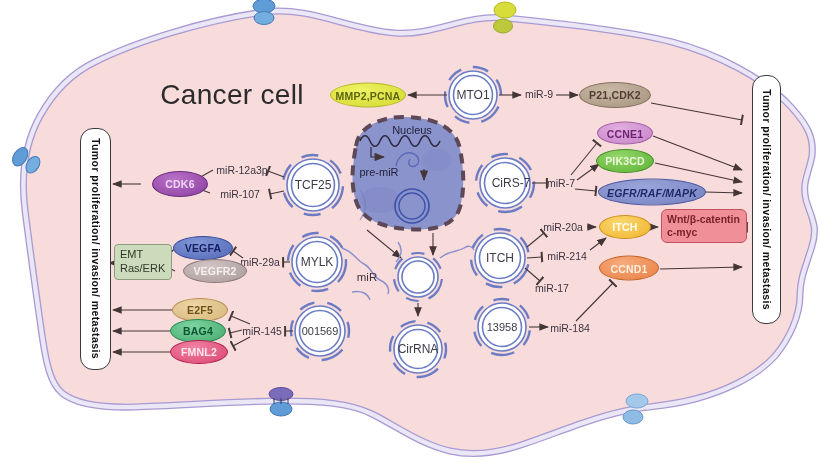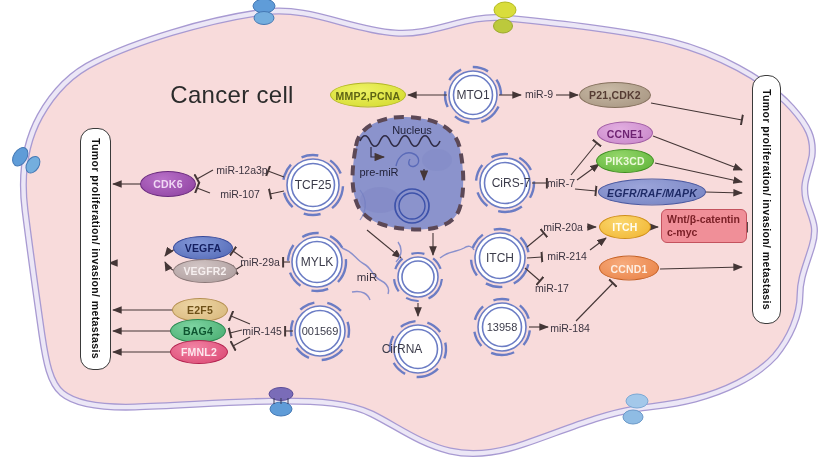--- a/index.html
+++ b/index.html
@@ -1,36 +1,36 @@
 <!DOCTYPE html>
 <html><head>
 <meta charset="utf-8">
 <style>
   html,body{margin:0;padding:0;background:#ffffff;}
   #stage{position:relative;width:821px;height:466px;overflow:hidden;background:#ffffff;
          font-family:"Liberation Sans",sans-serif;}
   #stage svg{position:absolute;left:0;top:0;}
   .lbl{position:absolute;transform:translate(-50%,-50%);white-space:nowrap;color:#3a3a46;}
-  .title{font-size:24px;color:#2b2b2b;letter-spacing:0.3px;}
+  .title{font-size:28px;color:#2b2b2b;letter-spacing:0.3px;}
   .circ{font-size:12px;color:#3b3b4a;}
   .mir{font-size:10.5px;color:#3c3440;}
   .nuc{font-size:11px;color:#22223a;}
   .pill{position:absolute;transform:translate(-50%,-50%);border-radius:50%;
         display:flex;align-items:center;justify-content:center;
         font-size:10.5px;font-weight:bold;letter-spacing:0.2px;white-space:nowrap;}
   .p-mmp2 {background:radial-gradient(ellipse at 40% 30%,#eef363,#d2d82c);border:1px solid #b1b720;color:#5e6414;}
   .p-p21  {background:radial-gradient(ellipse at 40% 30%,#c9baa6,#a4927e);border:1px solid #84705c;color:#553c33;}
   .p-ccne1{background:radial-gradient(ellipse at 40% 30%,#e2aee0,#c683c8);border:1px solid #a05ca4;color:#6e2372;}
   .p-pik3 {background:radial-gradient(ellipse at 40% 30%,#94d66a,#5cb237);border:1px solid #3f8f22;color:#ecf9da;}
   .p-egfr {background:radial-gradient(ellipse at 40% 30%,#9ca5da,#7280c0);border:1px solid #4c5aa0;color:#1e2a66;font-style:italic;}
   .p-itch {background:radial-gradient(ellipse at 40% 30%,#fbd76e,#f0b32e);border:1px solid #cf8f1a;color:#fffdf2;}
   .p-ccnd1{background:radial-gradient(ellipse at 40% 30%,#f7ab7c,#e87f42);border:1px solid #c45f22;color:#fdeee2;}
   .p-cdk6 {background:radial-gradient(ellipse at 40% 30%,#b870c8,#8c3f9e);border:1px solid #6a2a7e;color:#f0d8f4;}
   .p-vegfa{background:radial-gradient(ellipse at 40% 30%,#8498d8,#4f66b4);border:1px solid #36499a;color:#141f60;}
-  .p-vegfr{background:radial-gradient(ellipse at 40% 30%,#d2c5c5,#a99898);border:1px solid #8a7878;color:#f6efef;}
+  .p-vegfr{background:radial-gradient(ellipse at 40% 30%,#d2c5c5,#a99898);border:1px solid #8a7878;color:#f6efef;margin-left:10px;}
   .p-e2f5 {background:radial-gradient(ellipse at 40% 30%,#eed6a6,#d6b578);border:1px solid #b59052;color:#6e5118;}
   .p-bag4 {background:radial-gradient(ellipse at 40% 30%,#7ed4a2,#43a96c);border:1px solid #2a8750;color:#0d5530;}
   .p-fmnl2{background:radial-gradient(ellipse at 40% 30%,#f283a4,#d9436f);border:1px solid #b32350;color:#fde8ee;}
   .pbox{position:absolute;font-size:11px;line-height:1.25;padding:3px 5px;border-radius:4px;}
   .b-emt{background:#ccdbbc;border:1.5px solid #8c9c7c;color:#2f3a28;}
   .b-wnt{background:#f08f98;border:1.5px solid #c4525e;color:#7c2128;border-radius:6px;font-weight:bold;font-size:10.5px;}
   .vbox{position:absolute;background:#ffffff;border:1.6px solid #3a3a3a;border-radius:13px;
         display:flex;align-items:center;justify-content:center;}
   .vbox span{writing-mode:vertical-rl;font-weight:bold;font-size:10.5px;color:#101010;letter-spacing:0.4px;white-space:nowrap;}
 </style>
@@ -218,47 +218,51 @@
 <div class="lbl nuc" style="left:379px;top:172px;">pre-miR</div>
 <div class="lbl mir" style="left:367px;top:277px;font-size:11.5px;">miR</div>
 
 <div class="lbl circ" style="left:313px;top:185px;">TCF25</div>
 <div class="lbl circ" style="left:473px;top:95px;">MTO1</div>
 <div class="lbl circ" style="left:505px;top:183px;padding-left:12px;">CiRS-7</div>
 <div class="lbl circ" style="left:317px;top:262px;">MYLK</div>
 <div class="lbl circ" style="left:320px;top:331px;font-size:11px;">001569</div>
 <div class="lbl circ" style="left:500px;top:258px;">ITCH</div>
 <div class="lbl circ" style="left:502px;top:327px;font-size:11px;">13958</div>
-<div class="lbl circ" style="left:402px;top:349px;text-align:right;">CirRNA</div>
+<div class="lbl circ" style="left:418px;top:349px;text-align:right;">CirRNA</div>
 
 <div class="lbl mir" style="left:242px;top:170px;">miR-12a3p</div>
 <div class="lbl mir" style="left:240px;top:194px;">miR-107</div>
 <div class="lbl mir" style="left:539px;top:94px;">miR-9</div>
 <div class="lbl mir" style="left:561px;top:183px;">miR-7</div>
 <div class="lbl mir" style="left:563px;top:227px;">miR-20a</div>
 <div class="lbl mir" style="left:567px;top:256px;">miR-214</div>
 <div class="lbl mir" style="left:552px;top:288px;">miR-17</div>
 <div class="lbl mir" style="left:570px;top:328px;">miR-184</div>
 <div class="lbl mir" style="left:260px;top:262px;">miR-29a</div>
 <div class="lbl mir" style="left:262px;top:331px;">miR-145</div>
 
 <div class="pill p-mmp2" style="left:368px;top:95px;width:74px;height:23px;">MMP2,PCNA</div>
 <div class="pill p-p21" style="left:615px;top:95px;width:70px;height:24px;">P21,CDK2</div>
 <div class="pill p-ccne1" style="left:625px;top:133px;width:54px;height:21px;">CCNE1</div>
 <div class="pill p-pik3" style="left:625px;top:161px;width:56px;height:22px;">PIK3CD</div>
 <div class="pill p-egfr" style="left:652px;top:192px;width:106px;height:25px;">EGFR/RAF/MAPK</div>
 <div class="pill p-itch" style="left:625px;top:227px;width:50px;height:22px;">ITCH</div>
 <div class="pill p-ccnd1" style="left:629px;top:268px;width:58px;height:23px;">CCND1</div>
-<div class="pill p-cdk6" style="left:168px;top:184px;width:54px;height:24px;">CDK6</div>
+<div class="pill p-cdk6" style="left:180px;top:184px;width:54px;height:24px;">CDK6</div>
 <div class="pill p-vegfa" style="left:203px;top:248px;width:58px;height:22px;">VEGFA</div>
 <div class="pill p-vegfr" style="left:205px;top:271px;width:62px;height:22px;">VEGFR2</div>
 <div class="pill p-e2f5" style="left:200px;top:310px;width:54px;height:22px;">E2F5</div>
 <div class="pill p-bag4" style="left:198px;top:331px;width:54px;height:22px;">BAG4</div>
 <div class="pill p-fmnl2" style="left:199px;top:352px;width:56px;height:22px;">FMNL2</div>
 
+<div class="pbox b-emt" style="left:114px;top:244px;width:46px;">
+  <div>EMT</div>
+  <div>Ras/ERK</div>
+</div>
 <div class="pbox b-wnt" style="left:661px;top:209px;width:74px;">
   <div>Wnt/β-catentin</div>
   <div>c-myc</div>
 </div>
 
 <div class="vbox" style="left:80px;top:128px;width:29px;height:240px;">
   <span>Tumor proliferation/ invasion/ metastasis</span>
 </div>
 <div class="vbox" style="left:752px;top:75px;width:27px;height:247px;">
   <span>Tumor proliferation/ invasion/ metastasis</span>

